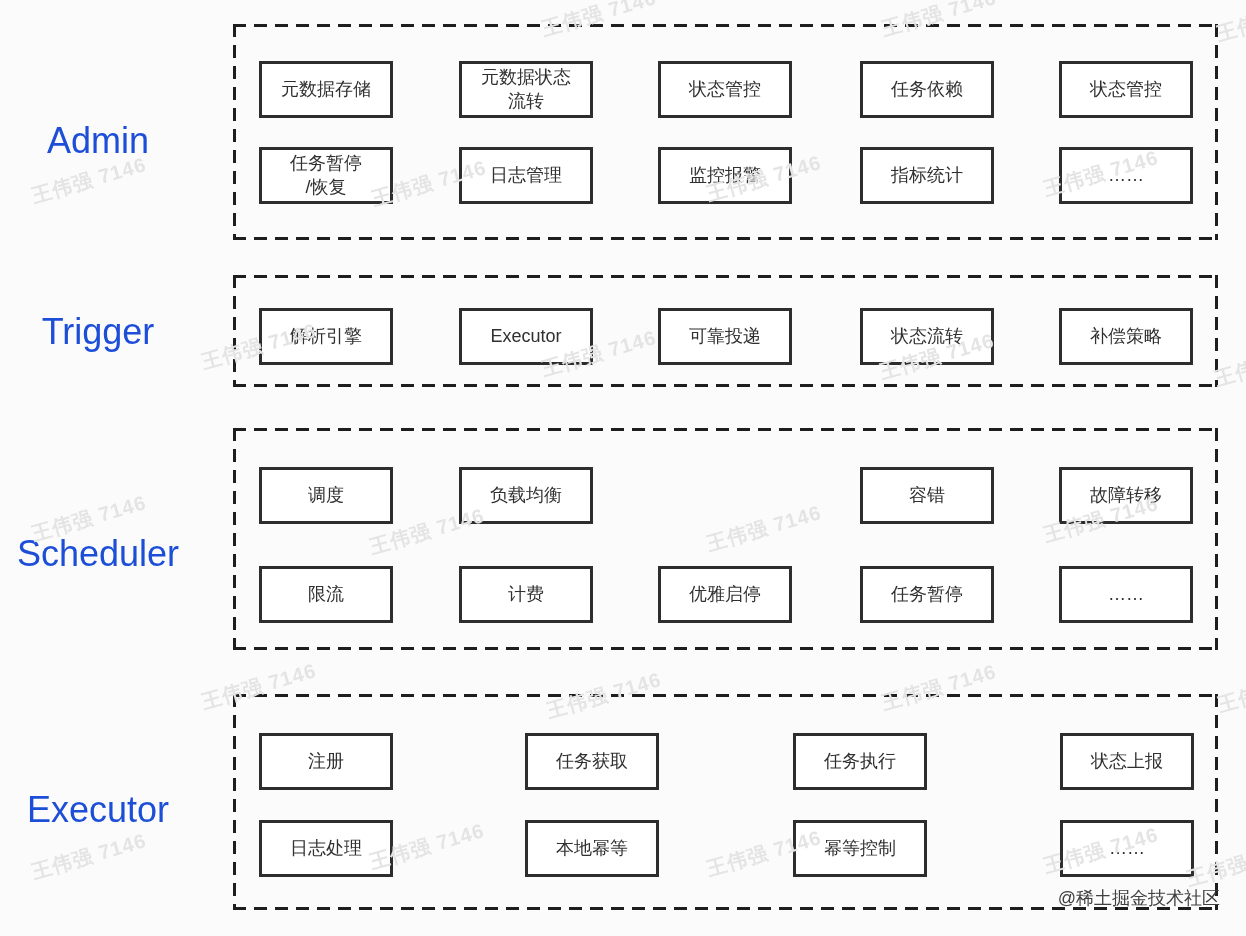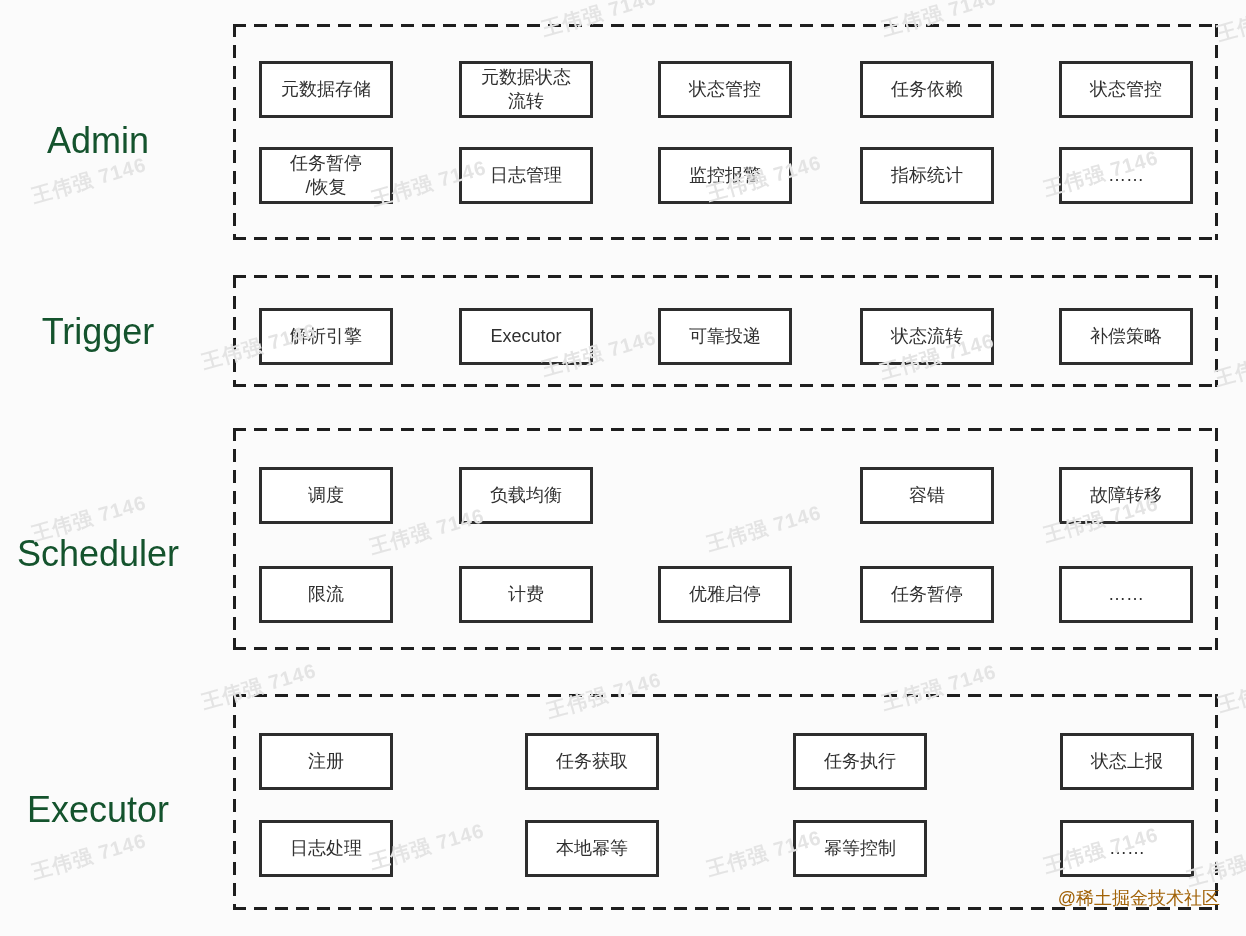--- a/index.html
+++ b/index.html
@@ -10,21 +10,21 @@
     overflow:hidden;
     font-family:"Liberation Sans", sans-serif;
   }
   
   .section-label{
     position:absolute;
     left:0;width:196px;
     text-align:center;
     font-size:36px;line-height:44px;
     font-weight:500;
-    color:#14532d;
+    color:#1d4ed8;
   }
   
   .dashed-container{
     position:absolute;
     left:233px;width:985px;
     box-sizing:border-box;
     background-image:
       repeating-linear-gradient(90deg,#1e1e1e 0 13px,transparent 13px 21px),
       repeating-linear-gradient(90deg,#1e1e1e 0 13px,transparent 13px 21px),
       repeating-linear-gradient(180deg,#1e1e1e 0 13px,transparent 13px 21px),
@@ -65,21 +65,21 @@
     color:#e4e4e4;
     transform:rotate(-16deg);
     white-space:nowrap;
     pointer-events:none;
   }
   
   .credit{
     position:absolute;
     top:886px;right:26px;
     font-size:18px;
-    color:#a16207;
+    color:#404040;
   }
 </style>
 </head>
 <body>
 
 <div class="page">
 
   <div class="section-label" style="top:119px">Admin</div>
   <div class="section-label" style="top:310px">Trigger</div>
   <div class="section-label" style="top:532px">Scheduler</div>

